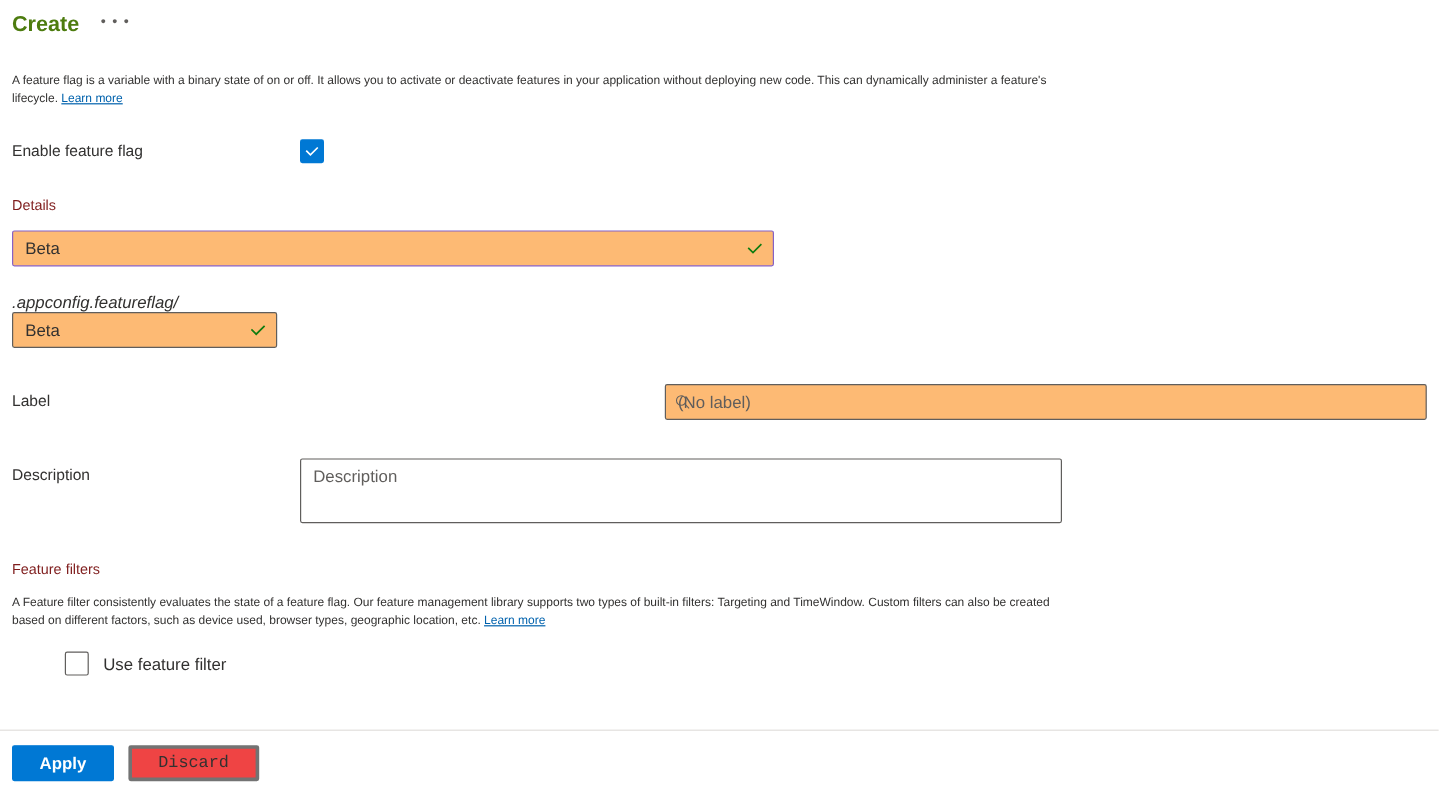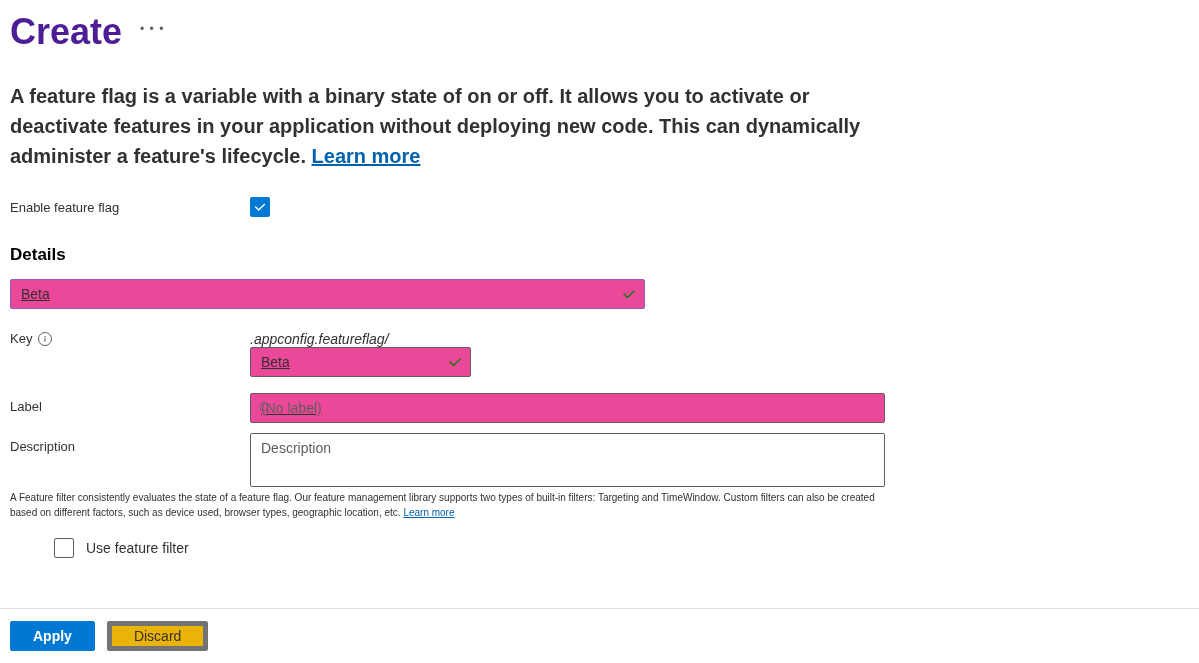--- a/index.html
+++ b/index.html
@@ -7,76 +7,76 @@
     font-family: "Segoe UI", -apple-system, BlinkMacSystemFont, sans-serif;
     font-size: 14px;
     color: #323130;
     background: #fff;
     width: 1199px;
     height: 663px;
     position: relative;
   }
   .content { padding: 10px 10px 0 10px; }
   .header-row { display: flex; align-items: center; gap: 18px; }
-  .page-title { font-size: 36px; font-weight: 600; color: #4c1d95; line-height: 1.2; }
+  .page-title { font-size: 18px; font-weight: 600; color: #4d7c0f; line-height: 1.2; }
   .dots { font-size: 12px; color: #605e5c; padding-bottom: 6px; cursor: pointer; user-select: none; letter-spacing: 1px; }
   .subtitle { font-size: 13px; color: #605e5c; margin-top: 2px; }
 
-  .intro { margin-top: 28px; max-width: 880px; line-height: 1.5; font-size: 20px; color: #323130; font-weight: bold; }
+  .intro { margin-top: 28px; max-width: 880px; line-height: 1.5; font-size: 10px; color: #323130; }
   .link { color: #0062ad; text-decoration: underline; cursor: pointer; }
 
   .form-row { display: flex; align-items: flex-start; }
   .form-label-col { width: 240px; padding-top: 6px; display: flex; align-items: center; gap: 6px; font-size: 13px; color: #323130; }
   .form-field-col { flex: 0 0 635px; }
 
   .row-enable { margin-top: 26px; align-items: center; }
   .row-enable .form-label-col { padding-top: 0; align-items: center; }
 
   .checkbox {
     width: 20px; height: 20px; border-radius: 2px;
     display: inline-flex; align-items: center; justify-content: center;
     cursor: pointer;
   }
   .checkbox.checked { background: #0078d4; }
   .checkbox.checked svg { display: block; }
   .checkbox.unchecked { background: #fff; border: 1px solid #605e5c; }
   .checkbox svg { width: 14px; height: 14px; }
 
-  .section-head { font-size: 17px; font-weight: 700; margin-top: 28px; margin-bottom: 14px; color: #000000; }
+  .section-head { font-size: 12px; font-weight: 400; margin-top: 28px; margin-bottom: 14px; color: #7f1d1d; }
 
   .req-star { color: #a4262c; }
   .info-icon {
     width: 14px; height: 14px; display: inline-flex; align-items: center; justify-content: center;
     border: 1px solid #605e5c; border-radius: 50%; color: #605e5c; cursor: default;
   }
   .info-icon svg { width: 8px; height: 8px; }
 
   .text-input {
     width: 100%; height: 30px; border: 1px solid #605e5c; border-radius: 2px;
     padding: 0 28px 0 10px; font-family: inherit; font-size: 14px; color: #323130;
-    outline: none; background: #ec4899; text-decoration: underline;
+    outline: none; background: #fdba74;
   }
   .text-input.focused { border: 1px solid #8661c5; }
   .text-input::placeholder { color: #605e5c; }
   .input-wrap { position: relative; }
   .valid-check {
     position: absolute; right: 8px; top: 50%; transform: translateY(-50%);
     color: #107c10; width: 16px; height: 16px; pointer-events: none;
   }
 
   .key-row { margin-top: 16px; }
   .key-prefix { font-style: italic; color: #323130; padding-right: 6px; white-space: nowrap; padding-top: 6px; }
   .key-field-wrap { display: flex; align-items: flex-start; flex-direction: column; }
   .key-input-wrap { position: relative; flex: 1; }
 
-  .label-row { margin-top: 16px; }
+  .label-row { margin-top: 30px; justify-content: space-between; }
   .label-input { }
   .search-icon-wrap { position: absolute; left: 8px; top: 50%; transform: translateY(-50%); color: #605e5c; width: 14px; height: 14px; pointer-events: none; }
 
-  .desc-row { margin-top: 10px; }
+  .desc-row { margin-top: 32px; }
   .textarea {
     width: 100%; height: 54px; border: 1px solid #605e5c; border-radius: 2px;
     padding: 6px 10px; font-family: inherit; font-size: 14px; resize: none;
     outline: none; background: #fff;
   }
   .textarea::placeholder { color: #605e5c; }
 
   .filters-para { max-width: 880px; line-height: 1.5; font-size: 10px; color: #323130; }
 
   .filter-check-row { display: flex; align-items: center; gap: 12px; margin-top: 18px; font-size: 14px; padding-left: 44px; }
@@ -86,21 +86,21 @@
     border-top: 1px solid #e1dfdd;
     padding: 12px 10px;
     display: flex; gap: 12px;
     background: #fff;
   }
   .btn {
     height: 30px; padding: 0 22px; font-family: inherit; font-size: 14px;
     border-radius: 2px; cursor: pointer; display: inline-flex; align-items: center; justify-content: center;
   }
   .btn-primary { background: #0078d4; color: #fff; border: 1px solid #0078d4; font-weight: 600; }
-  .btn-secondary { background: #eab308; color: #323130; border: 5px solid #737373; }
+  .btn-secondary { background: #ef4444; color: #323130; border: 3px solid #737373; font-family: Liberation Mono, monospace; }
 </style>
 </head>
 <body>
 
 <div class="content">
 
   <div class="header-row">
     <h1 class="page-title">Create</h1>
     <span class="dots">• • •</span>
   </div>
@@ -131,29 +131,20 @@
         <span class="valid-check">
           <svg viewBox="0 0 16 16">
               <path d="M13.5 4.5 L6.5 11.5 L2.5 7.5" fill="none" stroke="#107c10" stroke-width="1.4"></path>
             </svg>
         </span>
       </div>
     </div>
   </div>
 
   <div class="form-row key-row">
-    <div class="form-label-col">
-      <span>Key</span>
-      <span class="info-icon">
-        <svg viewBox="0 0 10 10">
-            <circle cx="5" cy="2" r="0.9" fill="#605e5c"></circle>
-            <rect x="4.3" y="3.8" width="1.4" height="4.5" fill="#605e5c"></rect>
-          </svg>
-      </span>
-    </div>
     <div class="form-field-col">
       <div class="key-field-wrap">
         <span class="key-prefix">.appconfig.featureflag/</span>
         <div class="key-input-wrap">
           <input class="text-input" type="text" value="Beta" style="">
           <span class="valid-check">
             <svg viewBox="0 0 16 16">
                 <path d="M13.5 4.5 L6.5 11.5 L2.5 7.5" fill="none" stroke="#107c10" stroke-width="1.4"></path>
               </svg>
           </span>
@@ -181,20 +172,21 @@
 
   <div class="form-row desc-row">
     <div class="form-label-col">
       <span>Description</span>
     </div>
     <div class="form-field-col">
       <textarea class="textarea" placeholder="Description" style=""></textarea>
     </div>
   </div>
 
+  <h2 class="section-head">Feature filters</h2>
 
   <p class="filters-para">
     <span>A Feature filter consistently evaluates the state of a feature flag. Our feature management library supports two types of built-in filters: Targeting and TimeWindow. Custom filters can also be created based on different factors, such as device used, browser types, geographic location, etc. </span><a class="link">Learn more</a>
   </p>
 
   <div class="filter-check-row">
     <span class="checkbox unchecked"></span>
     <span>Use feature filter</span>
   </div>
 

